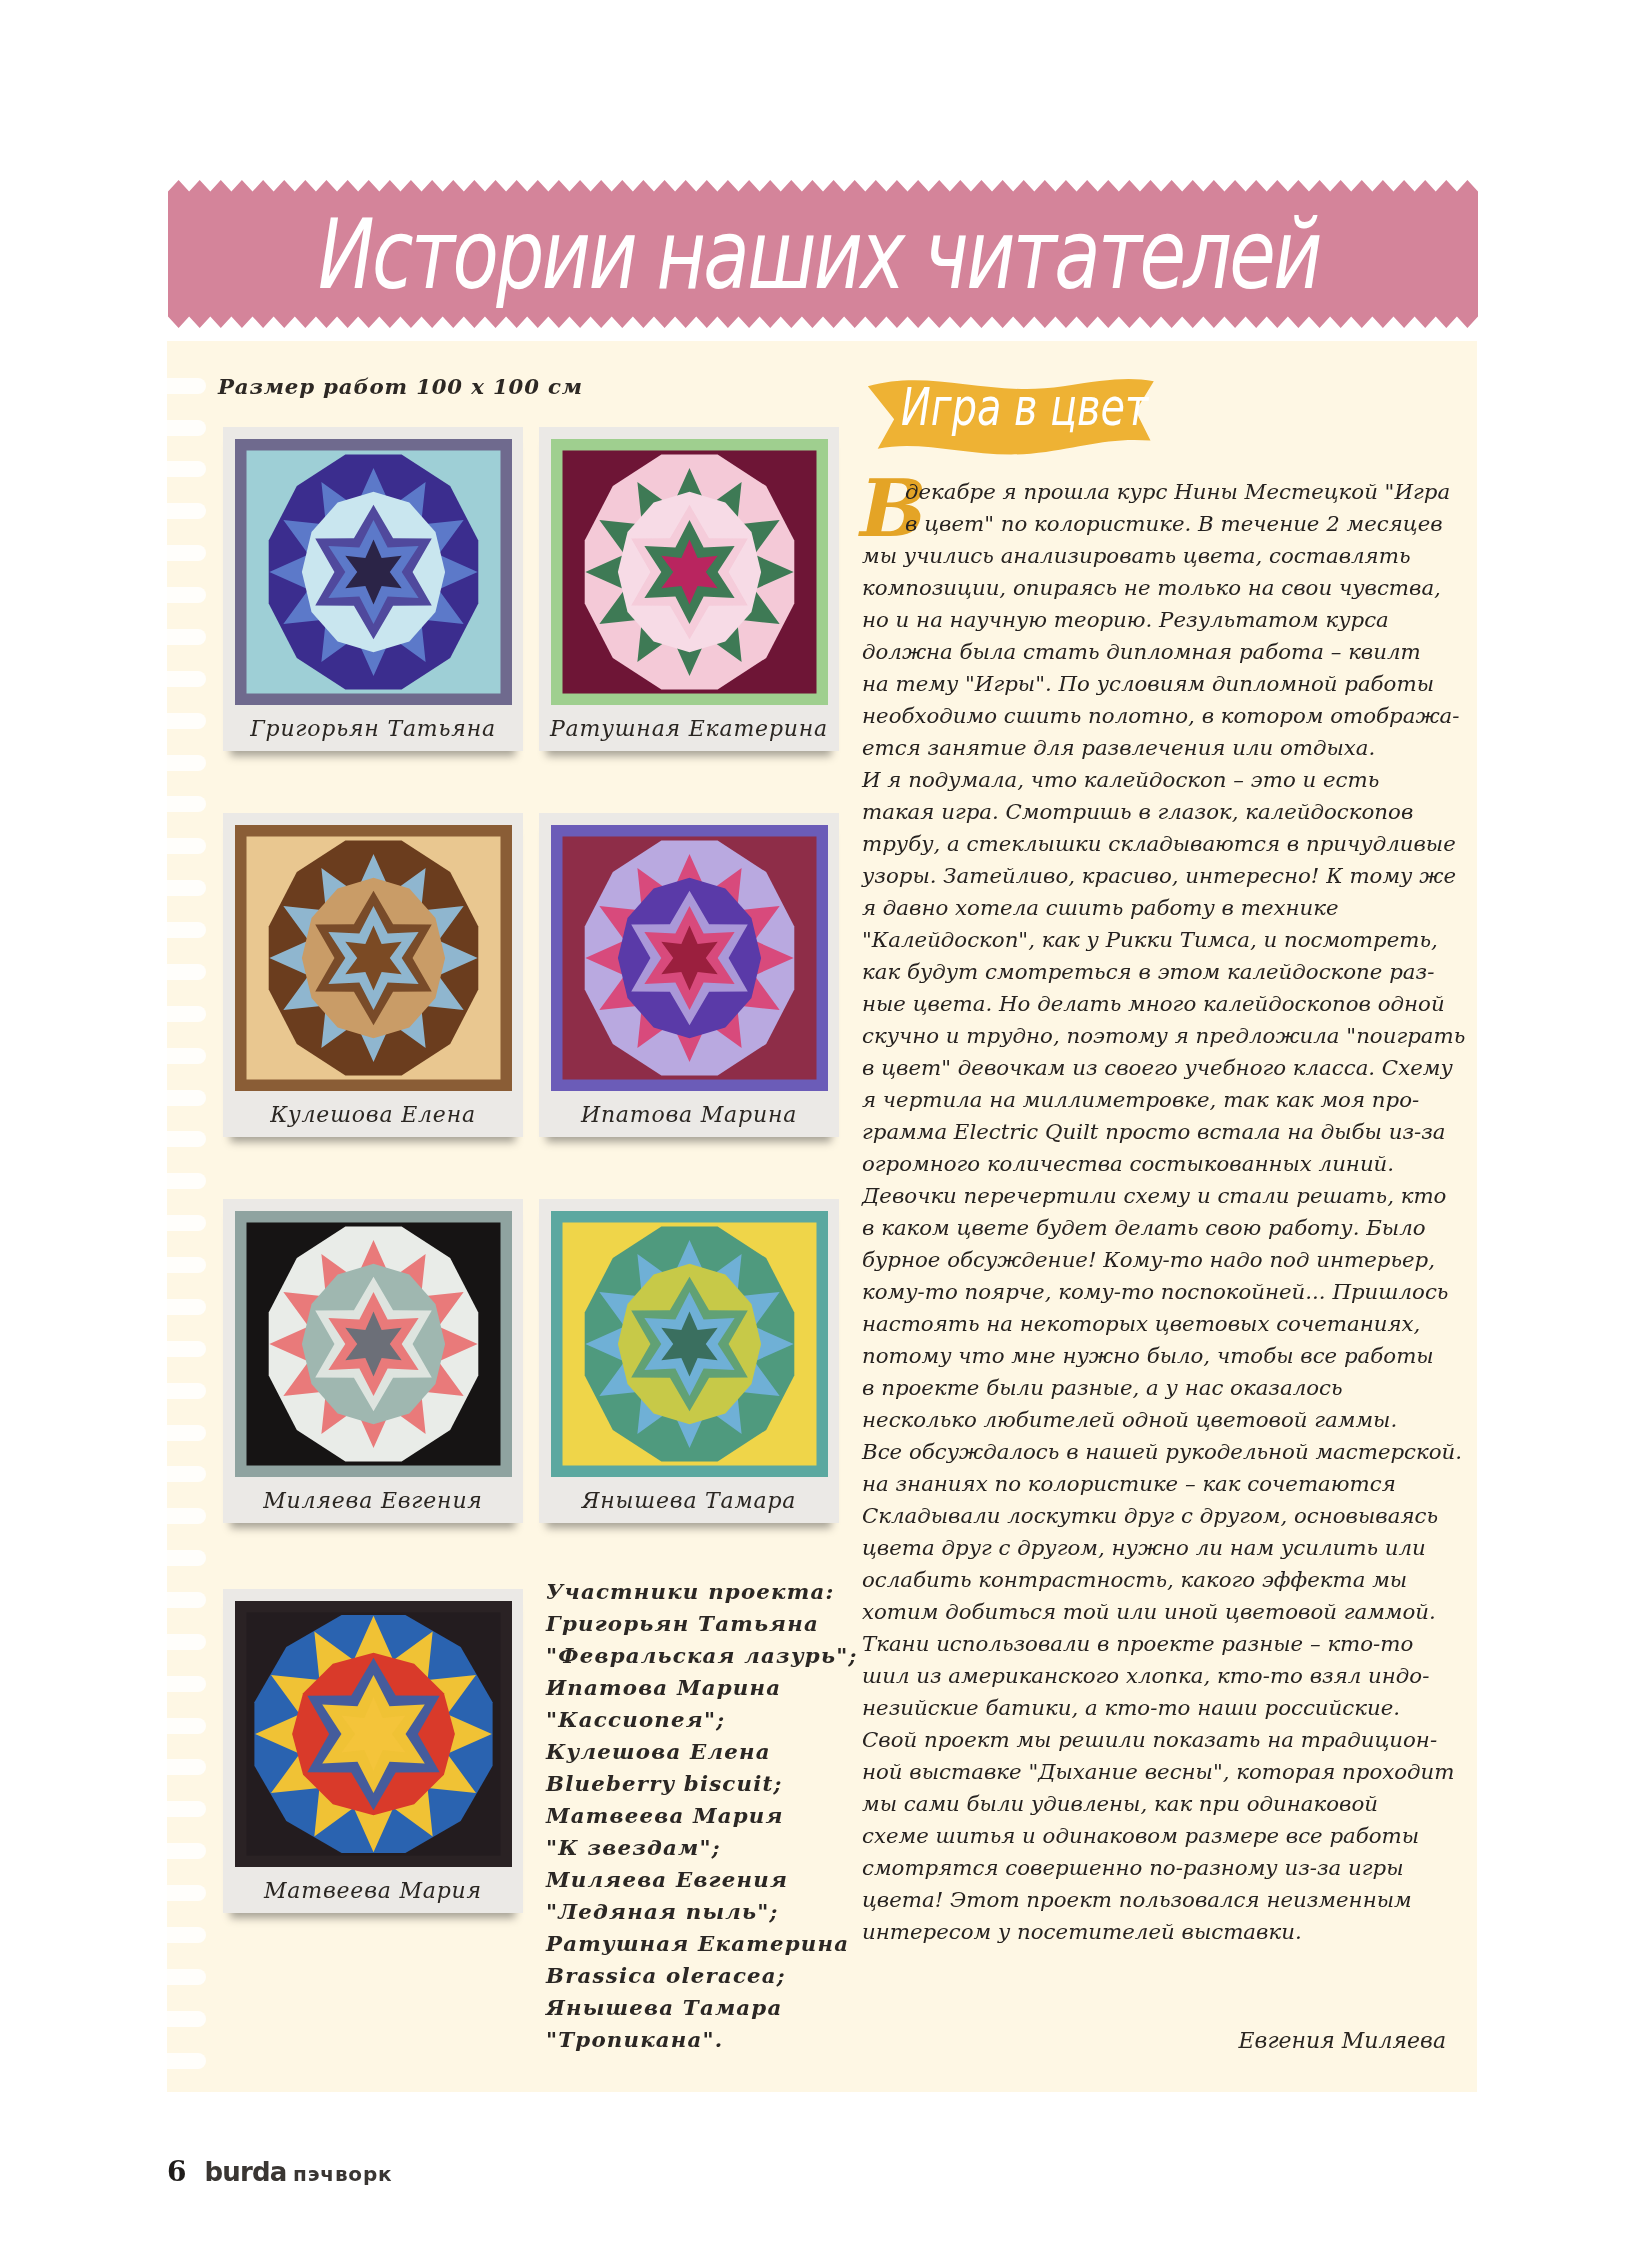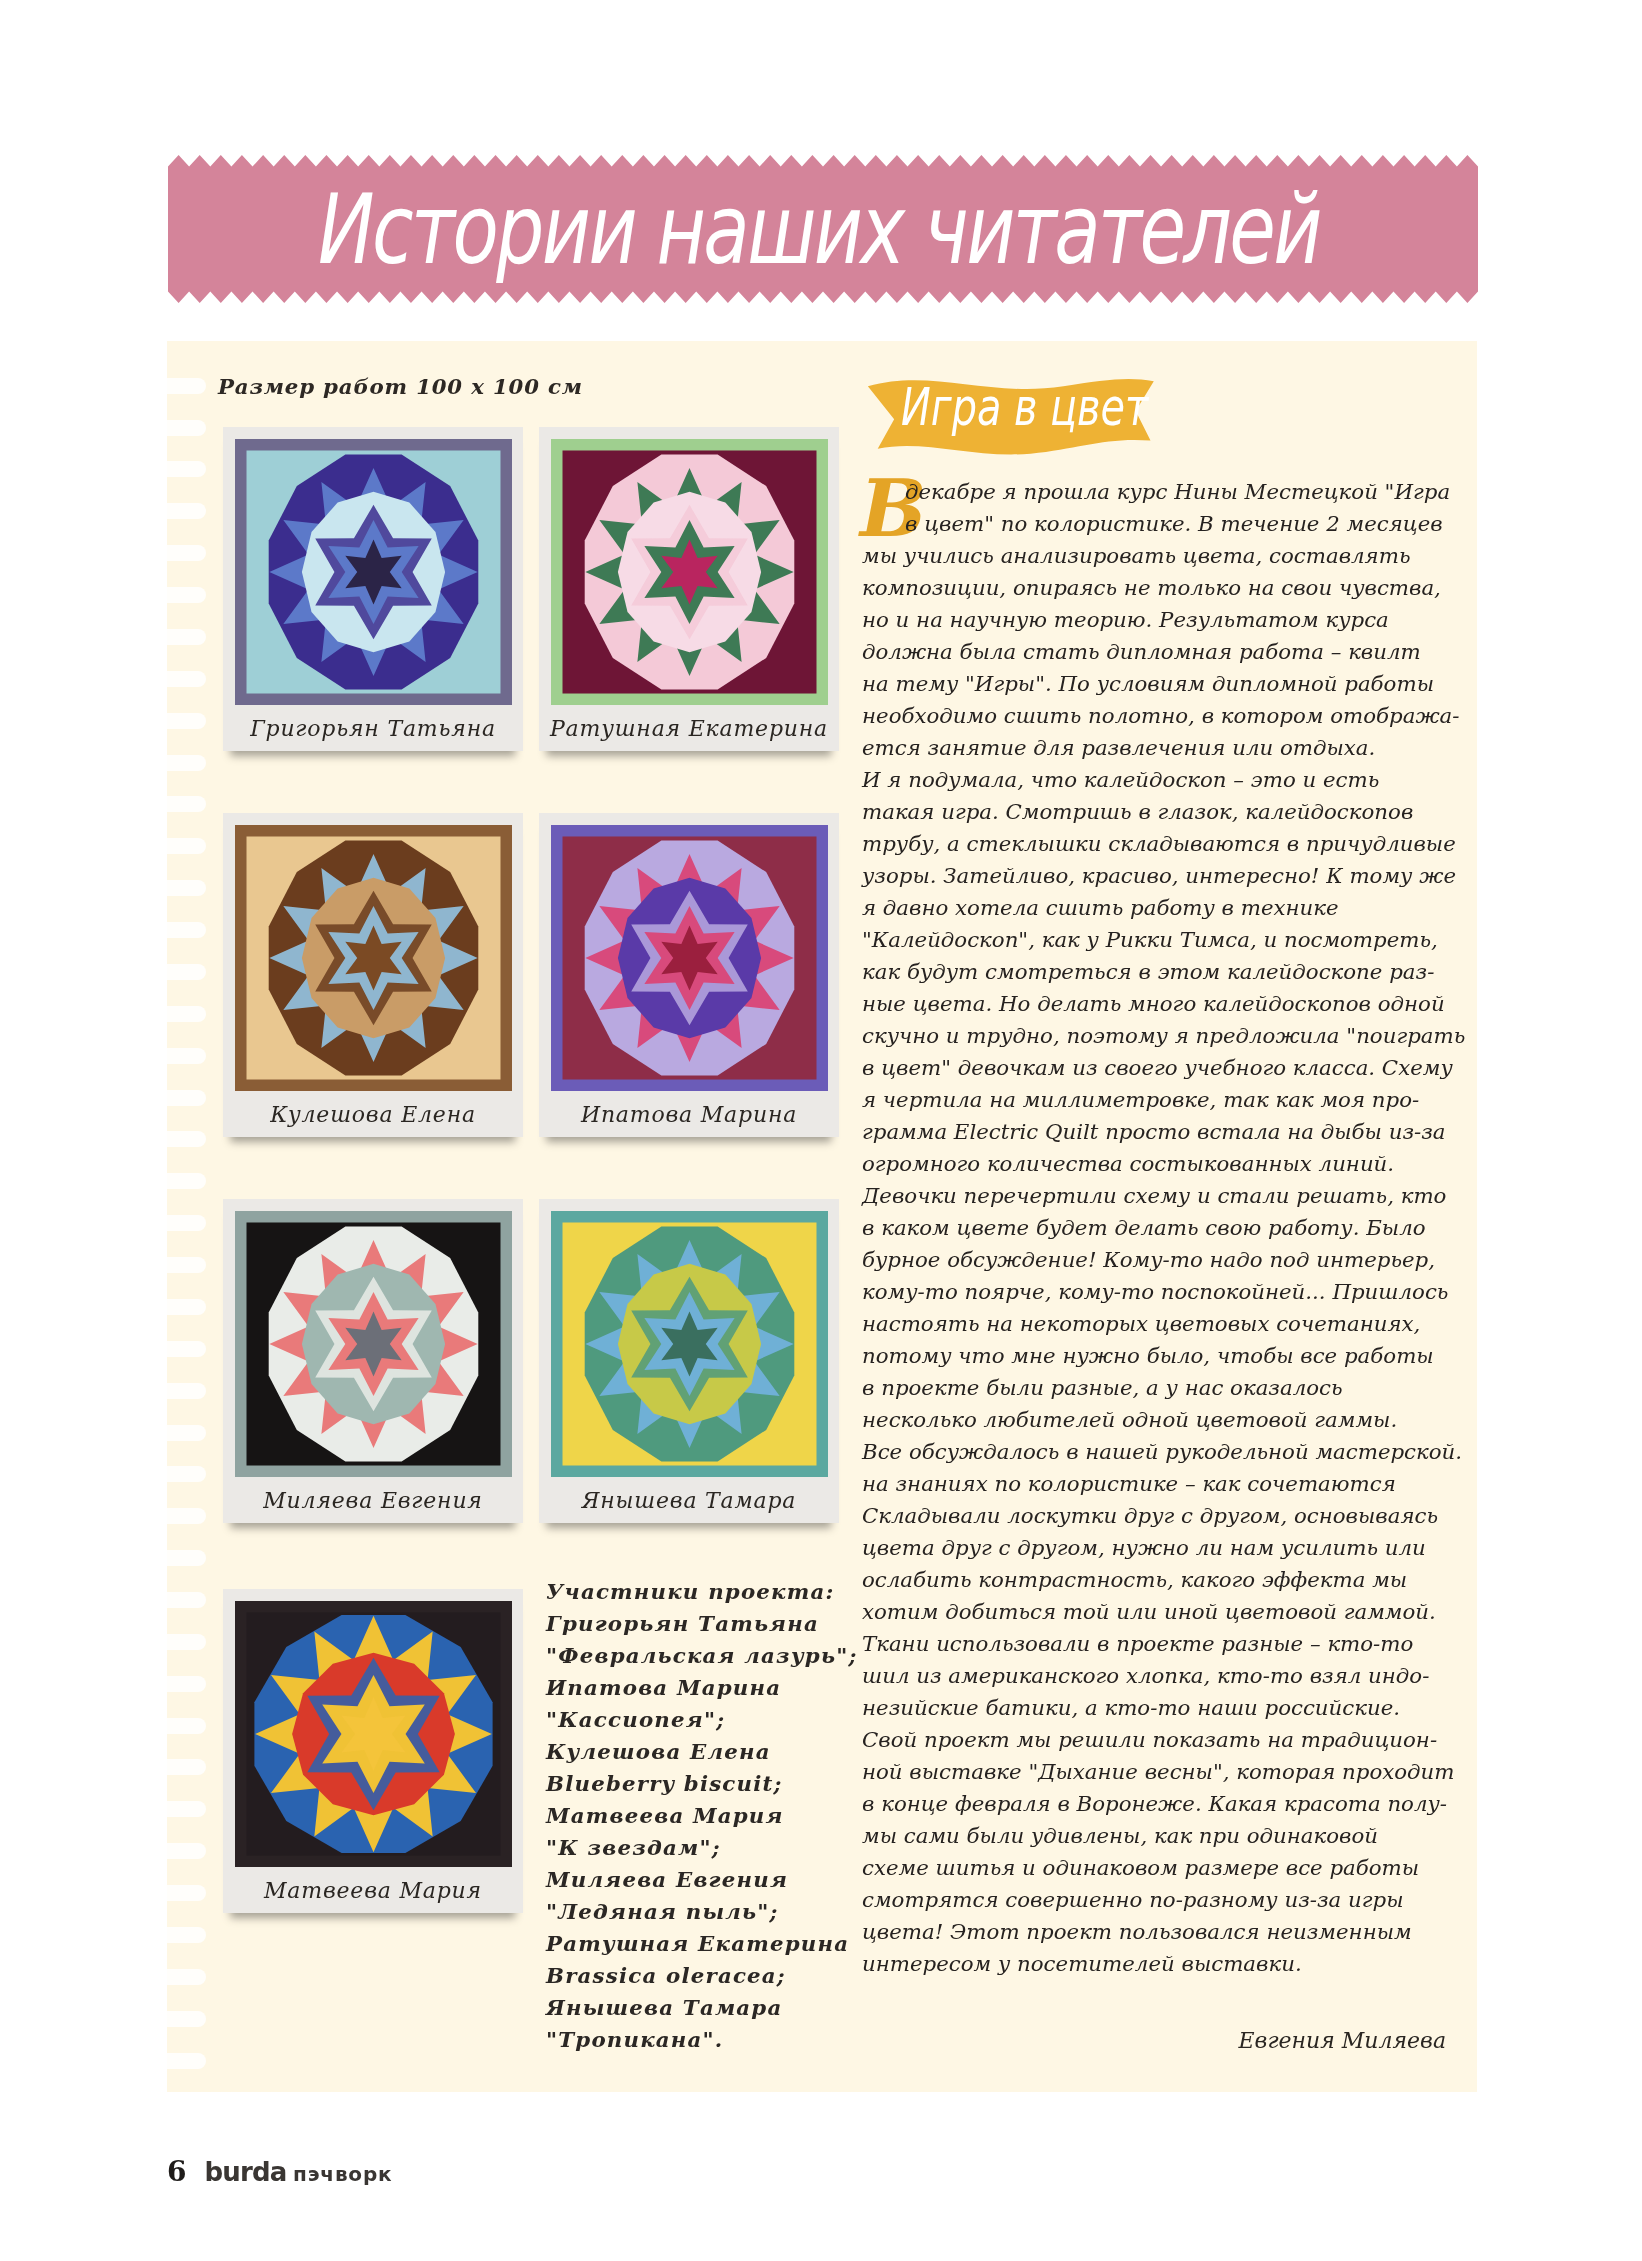--- a/index.html
+++ b/index.html
@@ -3,21 +3,21 @@
   <meta charset="utf-8">
   <style>
     html, body { margin: 0; padding: 0; }
     body {
       width: 1642px; height: 2261px; background: #ffffff; position: relative; overflow: hidden;
       font-family: "DejaVu Serif", serif; color: #2b2622;
     }
 
     
     .banner {
-      position: absolute; left: 168px; top: 155px; width: 1302px; height: 148px;
+      position: absolute; left: 168px; top: 180px; width: 1302px; height: 148px;
     }
     .banner svg { position: absolute; left: 0; top: 0; }
     .banner-title {
       position: absolute; left: 0; top: 0; width: 100%; height: 100%;
       display: flex; align-items: center; justify-content: center;
       font-family: "DejaVu Sans", sans-serif; font-weight: 200; color: #ffffff;
       font-size: 97px; letter-spacing: -3.3px;
       transform: scaleX(0.78); transform-origin: center;
       font-style: italic;
     }
@@ -319,21 +319,20 @@
     <div class="line">на знаниях по колористике – как сочетаются</div>
     <div class="line">Складывали лоскутки друг с другом, основываясь</div>
     <div class="line">цвета друг с другом, нужно ли нам усилить или</div>
     <div class="line">ослабить контрастность, какого эффекта мы</div>
     <div class="line">хотим добиться той или иной цветовой гаммой.</div>
     <div class="line">Ткани использовали в проекте разные – кто-то</div>
     <div class="line">шил из американского хлопка, кто-то взял индо-</div>
     <div class="line">незийские батики, а кто-то наши российские.</div>
     <div class="line">Свой проект мы решили показать на традицион-</div>
     <div class="line">ной выставке "Дыхание весны", которая проходит</div>
-    <div class="line">в конце февраля в Воронеже. Какая красота полу-</div>
     <div class="line">мы сами были удивлены, как при одинаковой</div>
     <div class="line">схеме шитья и одинаковом размере все работы</div>
     <div class="line">смотрятся совершенно по-разному из-за игры</div>
     <div class="line">цвета! Этот проект пользовался неизменным</div>
     <div class="line">интересом у посетителей выставки.</div>
   </div>
 <div class="signature">Евгения Миляева</div>
 
 <div class="footer">
   <span class="page-num">6</span>

